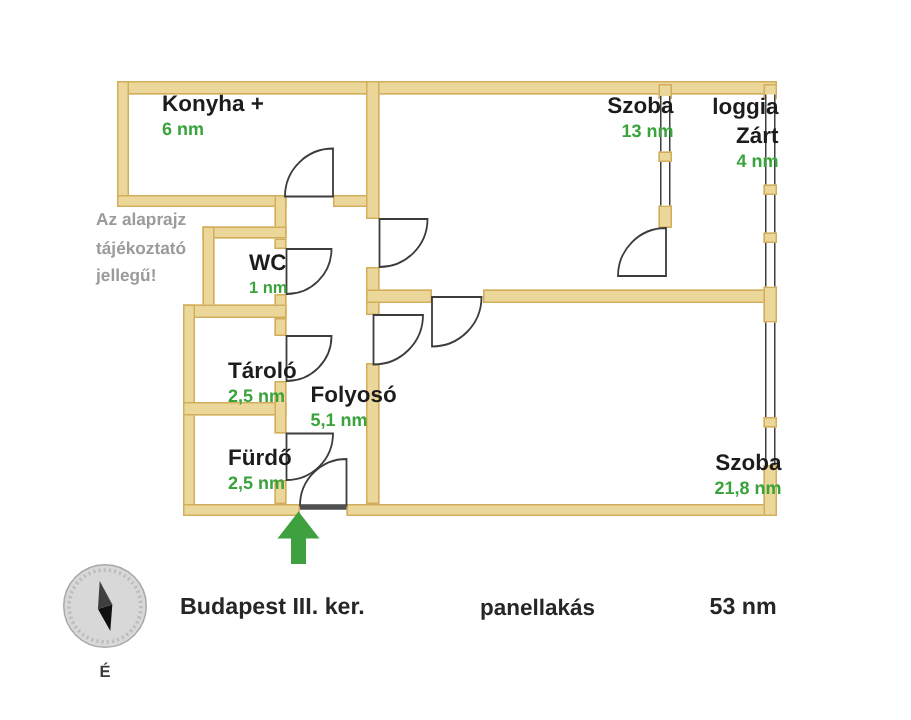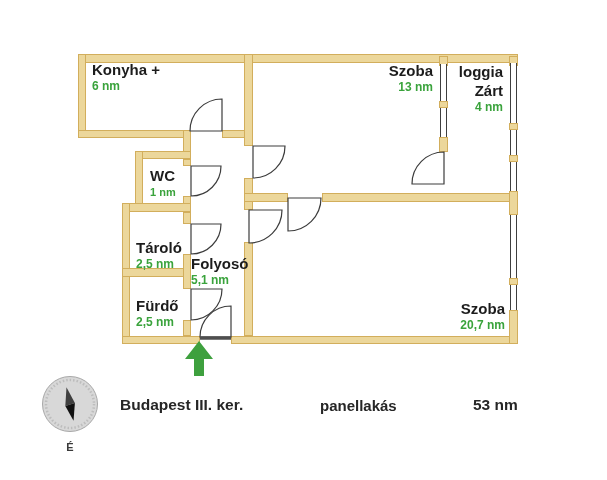--- a/index.html
+++ b/index.html
@@ -1,20 +1,20 @@
 <!DOCTYPE html>
 <html><head>
 <meta charset="utf-8">
 <style>
   html,body{margin:0;padding:0;background:#fff;}
   #stage{position:relative;width:607px;height:480px;background:#fff;overflow:hidden;
          font-family:"Liberation Sans", sans-serif;}
   .wall{position:absolute;background:#ecd79b;border:1px solid #d2ae5c;box-sizing:border-box;}
   .window{position:absolute;background:#fff;border-left:1.5px solid #3f3f3f;border-right:1.5px solid #3f3f3f;box-sizing:border-box;}
-  .lbl{position:absolute;color:#1c1c1c;font-weight:700;font-size:15px;line-height:18px;white-space:nowrap;}
+  .lbl{position:absolute;color:#1c1c1c;font-weight:700;font-size:15px;line-height:18px;white-space:nowrap;margin-left:16px;}
   .sz{color:#3aa33c;font-weight:700;font-size:12px;line-height:14px;}
   .right{text-align:right;}
   .small-sz{font-size:11px;}
   #disclaimer{position:absolute;left:64px;top:138px;color:#9b9b9b;font-weight:700;
               font-size:11.5px;line-height:18.5px;white-space:nowrap;}
   .footer-item{position:absolute;color:#262626;font-weight:700;font-size:15.5px;white-space:nowrap;}
   svg.overlay{position:absolute;left:0;top:0;pointer-events:none;}
   .door{fill:#fff;stroke:#3c3c3c;stroke-width:1.2;}
 </style>
 </head>
@@ -103,23 +103,28 @@
     <div class="sz">2,5 nm</div>
   </div>
 
   <div class="lbl" style="left:191px;top:255px">
     <div>Folyosó</div>
     <div class="sz">5,1 nm</div>
   </div>
 
   <div class="lbl right" style="left:425px;top:300px;width:80px">
     <div>Szoba</div>
-    <div class="sz">20,7 nm</div>
+    <div class="sz">21,8 nm</div>
   </div>
 
+  <div id="disclaimer">
+    <div>Az alaprajz</div>
+    <div>tájékoztató</div>
+    <div>jellegű!</div>
+  </div>
 
   <svg style="position:absolute;left:40px;top:375px" width="60" height="82" viewBox="0 0 60 82">
     <circle cx="30" cy="29" r="27.5" fill="#d8d8d8" stroke="#a8a8a8" stroke-width="1"></circle>
     <circle cx="30" cy="29" r="24" fill="none" stroke="#bdbdbd" stroke-width="2.5" stroke-dasharray="1.5,2"></circle>
     <g transform="rotate(-12 30 29)">
       <polygon points="30,12 25,30 35,29" fill="#3f3f3f"></polygon>
       <polygon points="25,30 35,29 30,46" fill="#111"></polygon>
     </g>
     <text x="30" y="76" font-size="11" font-weight="bold" fill="#3a3a3a" text-anchor="middle" font-family="Liberation Sans, sans-serif">É</text>
   </svg>

